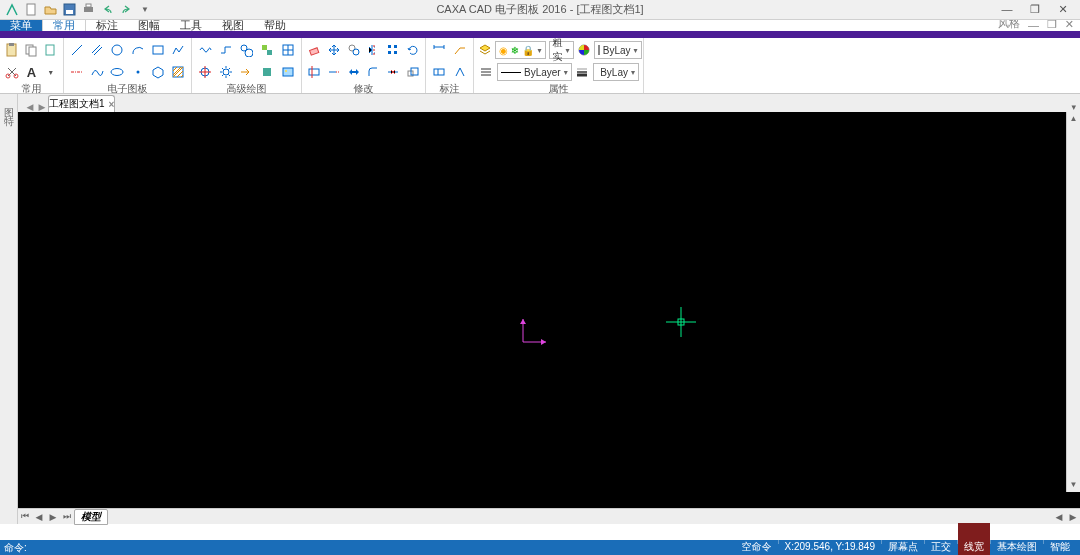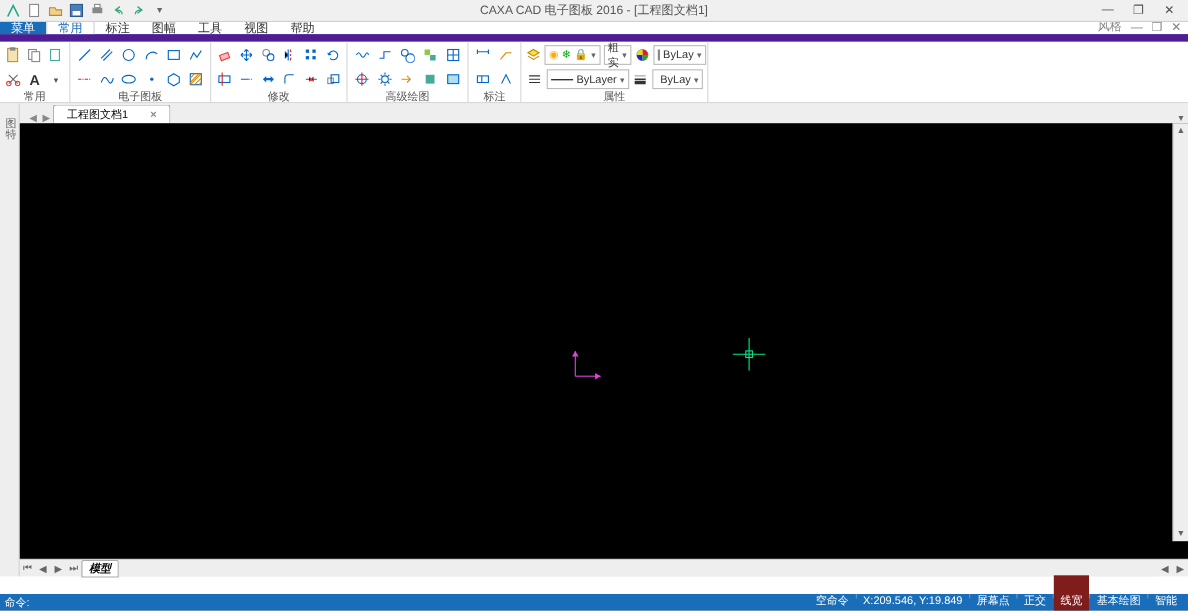--- a/index.html
+++ b/index.html
@@ -32,21 +32,21 @@
 .line-sample { flex: 1; height: 1px; background: #000; }
 .line-sample.red { background: #e00; }
 
 
 .doc-area { position: absolute; top: 94px; left: 0; right: 0; bottom: 31px; display: flex; }
 .left-rail { width: 18px; background: #eee; border-right: 1px solid #ccc; display: flex; flex-direction: column; align-items: center; padding-top: 4px; gap: 4px; color: #666; font-size: 10px; }
 .rail-item { writing-mode: vertical-rl; cursor: pointer; padding: 2px 0; }
 .doc-main { flex: 1; display: flex; flex-direction: column; position: relative; }
 .doc-tabs { height: 18px; background: #eee; display: flex; align-items: flex-end; padding-left: 6px; }
 .doc-tabs .nav-arrow { width: 12px; text-align: center; color: #888; cursor: pointer; font-size: 9px; }
-.doc-tab { background: #fff; border: 1px solid #aaa; border-bottom: none; padding: 1px 12px; font-size: 10px; display: flex; align-items: center; gap: 20px; border-radius: 3px 3px 0 0; cursor: pointer; }
+.doc-tab { background: #fff; border: 1px solid #aaa; border-bottom: none; padding: 1px 0; font-size: 10px; display: flex; align-items: center; gap: 4px; border-radius: 3px 3px 0 0; cursor: pointer; }
 .doc-tab .close { font-size: 10px; color: #888; font-weight: bold; }
 .doc-tabs-right { margin-left: auto; padding-right: 4px; color: #666; font-size: 9px; }
 
 .canvas { flex: 1; background: #000; position: relative; }
 .ucs { position: absolute; left: 500px; top: 205px; }
 .ucs svg { overflow: visible; }
 .cursor-cross { position: absolute; left: 648px; top: 195px; }
 .scroll-v { position: absolute; right: 0; top: 0; bottom: 16px; width: 14px; background: #eee; border-left: 1px solid #ccc; }
 .scroll-v .arrow { height: 14px; text-align: center; font-size: 8px; color: #666; cursor: pointer; line-height: 14px; }
 .scroll-v .track { position: absolute; top: 14px; bottom: 14px; left: 0; right: 0; }
@@ -236,20 +236,88 @@
             <svg width="14" height="14">
               <rect x="2" y="2" width="10" height="10" fill="none" stroke="#06c"></rect>
               <path d="M2 6l4-4M2 10l8-8M2 12l10-10M6 12l6-6M10 12l2-2" stroke="#d80"></path>
             </svg>
           </span>
       </div>
     </div>
     <div class="ribbon-label">电子图板</div>
   </div>
 
+  <div class="ribbon-group" style="width:110px">
+    <div class="ribbon-tools">
+      <div class="ribbon-row">
+        <span class="r-btn">
+            <svg width="14" height="14">
+              <path d="M2 7q2-4 4 0t4 0 3 0" fill="none" stroke="#06c"></path>
+            </svg>
+          </span>
+        <span class="r-btn">
+            <svg width="14" height="14">
+              <path d="M2 10h4v-6h6" fill="none" stroke="#06c"></path>
+            </svg>
+          </span>
+        <span class="r-btn">
+            <svg width="14" height="14">
+              <circle cx="5" cy="5" r="3" fill="none" stroke="#06c"></circle>
+              <circle cx="10" cy="10" r="4" fill="none" stroke="#06c"></circle>
+            </svg>
+          </span>
+        <span class="r-btn">
+            <svg width="14" height="14">
+              <rect x="2" y="2" width="5" height="5" fill="#8c4"></rect>
+              <rect x="7" y="7" width="5" height="5" fill="#4a9"></rect>
+            </svg>
+          </span>
+        <span class="r-btn">
+            <svg width="14" height="14">
+              <rect x="2" y="2" width="10" height="10" fill="#fff" stroke="#06c"></rect>
+              <line x1="2" y1="7" x2="12" y2="7" stroke="#06c"></line>
+              <line x1="7" y1="2" x2="7" y2="12" stroke="#06c"></line>
+            </svg>
+          </span>
+      </div>
+      <div class="ribbon-row">
+        <span class="r-btn">
+            <svg width="14" height="14">
+              <circle cx="7" cy="7" r="4" fill="none" stroke="#06c"></circle>
+              <line x1="7" y1="1" x2="7" y2="13" stroke="#d22"></line>
+              <line x1="1" y1="7" x2="13" y2="7" stroke="#d22"></line>
+            </svg>
+          </span>
+        <span class="r-btn">
+            <svg width="14" height="14">
+              <circle cx="7" cy="7" r="3" fill="none" stroke="#06c"></circle>
+              <path d="M7 1v2M7 11v2M1 7h2M11 7h2M3 3l1.5 1.5M11 11l-1.5-1.5M3 11l1.5-1.5M11 3l-1.5 1.5" stroke="#06c"></path>
+            </svg>
+          </span>
+        <span class="r-btn">
+            <svg width="14" height="14">
+              <path d="M2 7h7M7 4l3 3-3 3" fill="none" stroke="#d80"></path>
+            </svg>
+          </span>
+        <span class="r-btn">
+            <svg width="14" height="14">
+              <rect x="3" y="3" width="8" height="8" fill="#4a9"></rect>
+            </svg>
+          </span>
+        <span class="r-btn">
+            <svg width="14" height="14">
+              <rect x="2" y="3" width="10" height="8" fill="#adf" stroke="#06c"></rect>
+              <circle cx="5" cy="6" r="1" fill="#fd4"></circle>
+            </svg>
+          </span>
+      </div>
+    </div>
+    <div class="ribbon-label">高级绘图</div>
+  </div>
+
   <div class="ribbon-group" style="width:124px">
     <div class="ribbon-tools">
       <div class="ribbon-row">
         <span class="r-btn">
             <svg width="14" height="14">
               <rect x="3" y="6" width="8" height="5" fill="#fbb" stroke="#d44" transform="rotate(-20 7 8)"></rect>
             </svg>
           </span>
         <span class="r-btn">
             <svg width="14" height="14">
@@ -315,88 +383,20 @@
           </span>
         <span class="r-btn">
             <svg width="14" height="14">
               <rect x="2" y="6" width="5" height="5" fill="none" stroke="#888"></rect>
               <rect x="5" y="3" width="7" height="7" fill="none" stroke="#06c"></rect>
             </svg>
           </span>
       </div>
     </div>
     <div class="ribbon-label">修改</div>
-  </div>
-
-  <div class="ribbon-group" style="width:110px">
-    <div class="ribbon-tools">
-      <div class="ribbon-row">
-        <span class="r-btn">
-            <svg width="14" height="14">
-              <path d="M2 7q2-4 4 0t4 0 3 0" fill="none" stroke="#06c"></path>
-            </svg>
-          </span>
-        <span class="r-btn">
-            <svg width="14" height="14">
-              <path d="M2 10h4v-6h6" fill="none" stroke="#06c"></path>
-            </svg>
-          </span>
-        <span class="r-btn">
-            <svg width="14" height="14">
-              <circle cx="5" cy="5" r="3" fill="none" stroke="#06c"></circle>
-              <circle cx="10" cy="10" r="4" fill="none" stroke="#06c"></circle>
-            </svg>
-          </span>
-        <span class="r-btn">
-            <svg width="14" height="14">
-              <rect x="2" y="2" width="5" height="5" fill="#8c4"></rect>
-              <rect x="7" y="7" width="5" height="5" fill="#4a9"></rect>
-            </svg>
-          </span>
-        <span class="r-btn">
-            <svg width="14" height="14">
-              <rect x="2" y="2" width="10" height="10" fill="#fff" stroke="#06c"></rect>
-              <line x1="2" y1="7" x2="12" y2="7" stroke="#06c"></line>
-              <line x1="7" y1="2" x2="7" y2="12" stroke="#06c"></line>
-            </svg>
-          </span>
-      </div>
-      <div class="ribbon-row">
-        <span class="r-btn">
-            <svg width="14" height="14">
-              <circle cx="7" cy="7" r="4" fill="none" stroke="#06c"></circle>
-              <line x1="7" y1="1" x2="7" y2="13" stroke="#d22"></line>
-              <line x1="1" y1="7" x2="13" y2="7" stroke="#d22"></line>
-            </svg>
-          </span>
-        <span class="r-btn">
-            <svg width="14" height="14">
-              <circle cx="7" cy="7" r="3" fill="none" stroke="#06c"></circle>
-              <path d="M7 1v2M7 11v2M1 7h2M11 7h2M3 3l1.5 1.5M11 11l-1.5-1.5M3 11l1.5-1.5M11 3l-1.5 1.5" stroke="#06c"></path>
-            </svg>
-          </span>
-        <span class="r-btn">
-            <svg width="14" height="14">
-              <path d="M2 7h7M7 4l3 3-3 3" fill="none" stroke="#d80"></path>
-            </svg>
-          </span>
-        <span class="r-btn">
-            <svg width="14" height="14">
-              <rect x="3" y="3" width="8" height="8" fill="#4a9"></rect>
-            </svg>
-          </span>
-        <span class="r-btn">
-            <svg width="14" height="14">
-              <rect x="2" y="3" width="10" height="8" fill="#adf" stroke="#06c"></rect>
-              <circle cx="5" cy="6" r="1" fill="#fd4"></circle>
-            </svg>
-          </span>
-      </div>
-    </div>
-    <div class="ribbon-label">高级绘图</div>
   </div>
 
   <div class="ribbon-group" style="width:48px">
     <div class="ribbon-tools">
       <div class="ribbon-row">
         <span class="r-btn">
             <svg width="14" height="14">
               <line x1="2" y1="4" x2="12" y2="4" stroke="#06c"></line>
               <line x1="2" y1="2" x2="2" y2="6" stroke="#06c"></line>
               <line x1="12" y1="2" x2="12" y2="6" stroke="#06c"></line>

